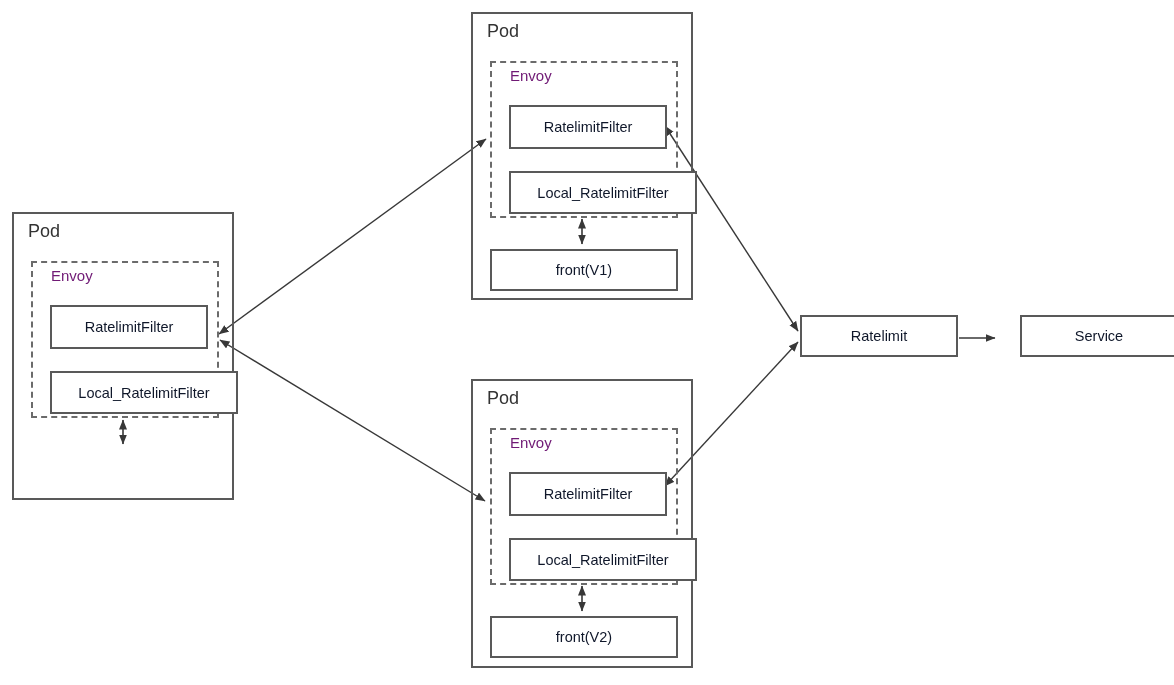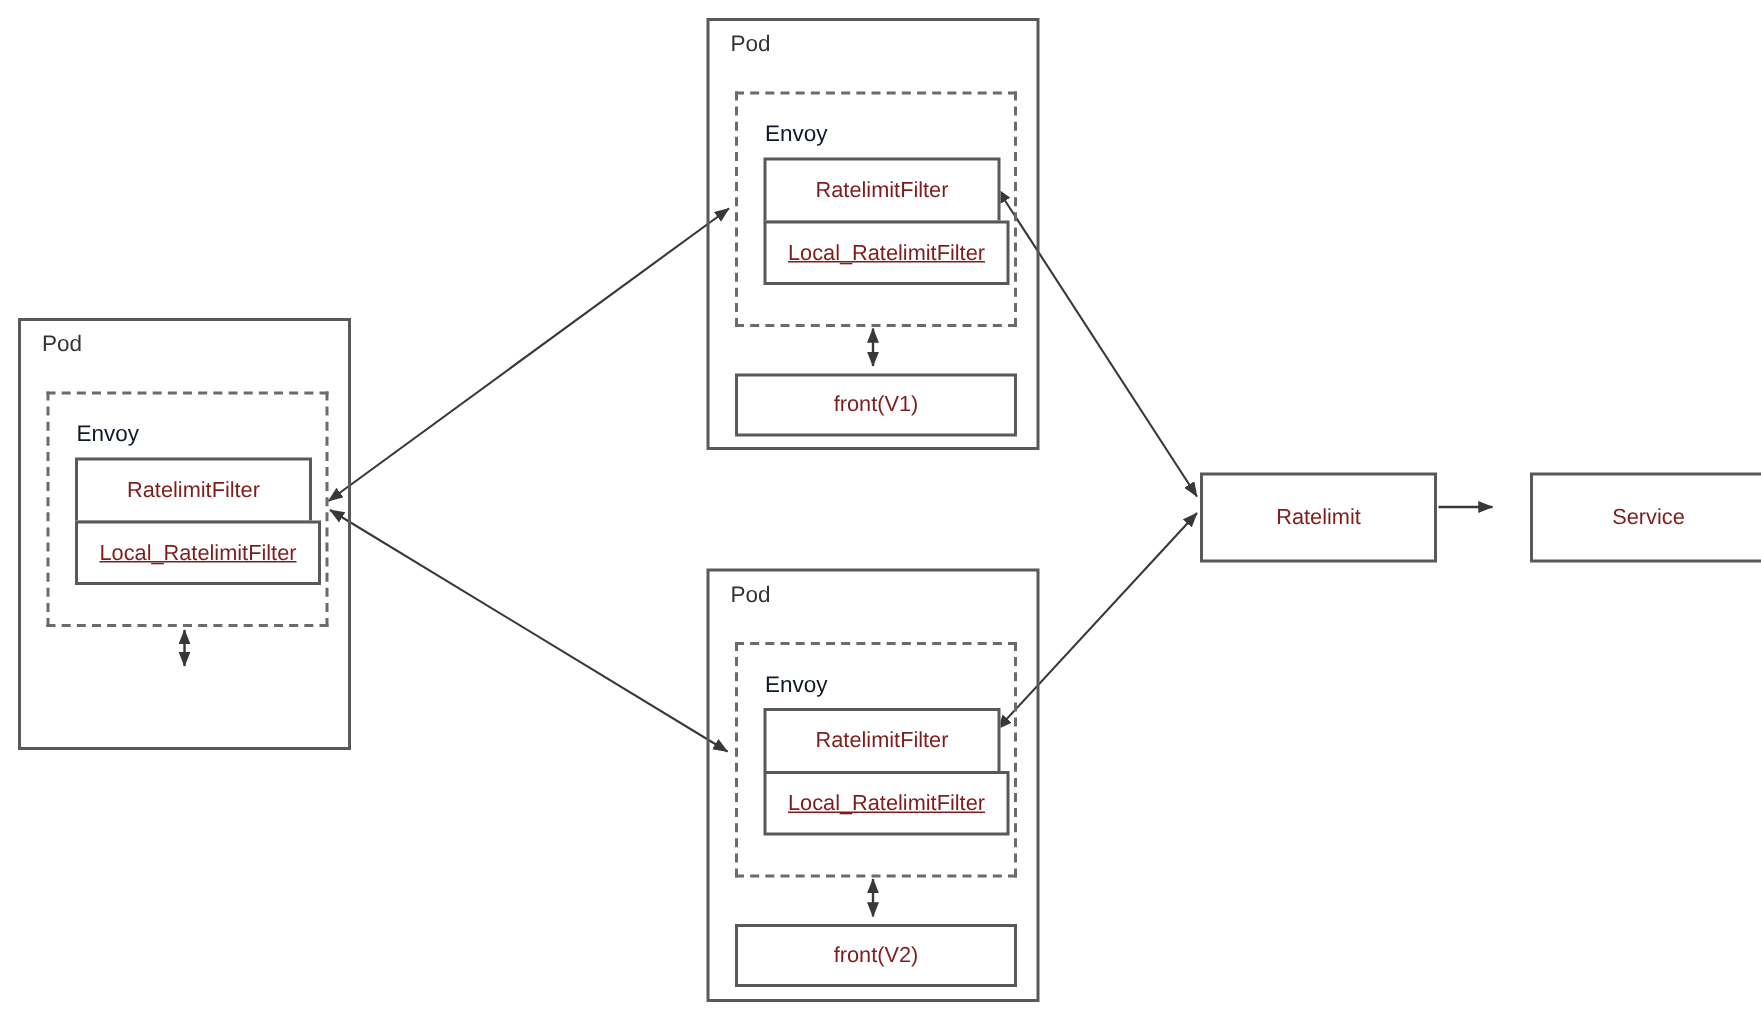--- a/index.html
+++ b/index.html
@@ -32,54 +32,54 @@
   .pod {
     width: 222px;
     height: 288px;
     border: 2px solid #595959;
     background: transparent;
   }
   .pod-title {
     position: absolute;
     left: 14px;
     top: 7px;
-    font-size: 15px;
+    font-size: 18px;
     color: #333333;
     white-space: nowrap;
   }
   .envoy {
     left: 17px;
     top: 47px;
     width: 188px;
     height: 157px;
     border: 2px dashed #6b6b6b;
     background: transparent;
   }
   .envoy-title {
     position: absolute;
     left: 18px;
-    top: 18px;
+    top: 4px;
     font-size: 15px;
-    color: #0f172a;
+    color: #701a75;
     white-space: nowrap;
   }
   .node {
     border: 2px solid #595959;
     display: flex;
     align-items: center;
     justify-content: center;
     font-size: 14.5px;
-    color: #7f1d1d;
+    color: #0f172a;
     text-align: center;
     white-space: nowrap;
   }
   .filter-1 { left: 17px; top: 42px;  width: 158px; height: 44px; }
-  .filter-2 { left: 17px; top: 84px; width: 164px; height: 43px; text-decoration: underline; }
+  .filter-2 { left: 17px; top: 108px; width: 188px; height: 43px; }
   .app-node { left: 17px; top: 235px; width: 188px; height: 42px; }
-  .side-node { width: 158px; height: 60px; }
+  .side-node { width: 158px; height: 42px; }
 </style>
 </head>
 <body>
 
 <div class="canvas">
 
   <svg class="arrows" viewBox="0 0 1174 685" xmlns="http://www.w3.org/2000/svg">
     <defs>
       <marker id="ah-end" markerWidth="11" markerHeight="9" refX="9.5" refY="4" orient="auto" markerUnits="userSpaceOnUse">
         <path d="M0,0 L10,4 L0,8 Z" fill="#383838"></path>

